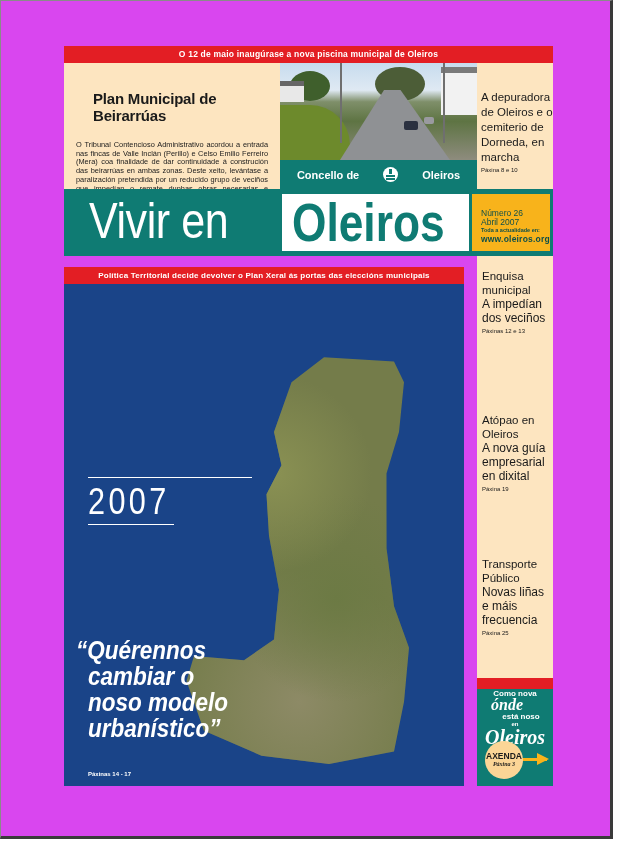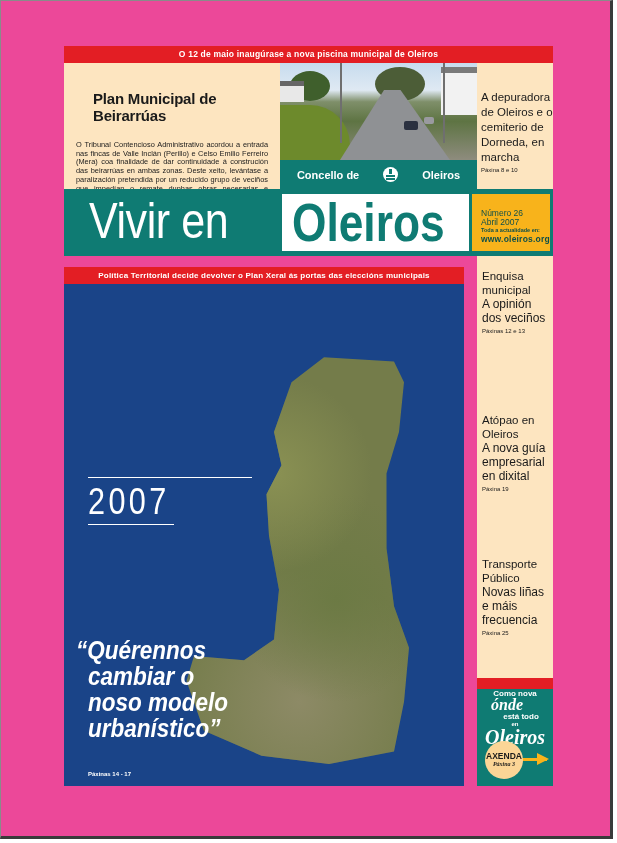--- a/index.html
+++ b/index.html
@@ -1,17 +1,17 @@
 <!DOCTYPE html>
 <html><head>
 <meta charset="utf-8">
 <style>
   html, body { margin:0; padding:0; background:#ffffff; }
   body { width:617px; height:843px; position:relative; overflow:hidden; font-family:"Liberation Sans", sans-serif; }
-  .page { position:absolute; left:0; top:0; width:613px; height:839px; background:#ec4899;
+  .page { position:absolute; left:0; top:0; width:613px; height:839px; background:#d946ef;
           border-left:1px solid #8a8a8a; border-top:1px solid #8a8a8a;
           border-right:3px solid #3a3a3a; border-bottom:3px solid #3a3a3a; box-sizing:border-box; }
   .abs { position:absolute; }
   .red-bar { background:#e31e24; color:#fff; font-weight:bold; font-size:8.5px; text-align:center; letter-spacing:0.2px; line-height:17px; }
   .cream { background:#fde5c0; }
   .teal { background:#0f7b73; }
 
   
   .lead-title { font-size:15px; font-weight:bold; color:#1a1a1a; letter-spacing:-0.2px; margin:17px; }
   .lead-body { font-size:7.4px; line-height:8.7px; color:#1a1a1a; text-align:justify; margin-top:4px; }
@@ -136,41 +136,41 @@
       <div class="quote" style="margin-left:12px;">noso modelo</div>
       <div class="quote" style="margin-left:12px;">urbanístico”</div>
     </div>
     <div class="abs blue-ref" style="left:24px;top:487px;">Páxinas 14 - 17</div>
   </div>
 
   <div class="abs cream" style="left:476px;top:255px;width:76px;height:423px;"></div>
 
   <div class="abs" style="left:481px;top:268px;width:70px;">
     <div class="side-title">Enquisa municipal</div>
-    <div class="side-sub">A opinión dos veciños</div>
+    <div class="side-sub">A impedían dos veciños</div>
     <div class="page-ref" style="margin-top:3px;">Páxinas 12 e 13</div>
   </div>
 
   <div class="abs" style="left:481px;top:556px;width:70px;">
     <div class="side-title">Transporte Público</div>
     <div class="side-sub">Novas liñas e máis frecuencia</div>
     <div class="page-ref" style="margin-top:3px;">Páxina 25</div>
   </div>
 
   <div class="abs" style="left:481px;top:412px;width:70px;">
     <div class="side-title">Atópao en Oleiros</div>
     <div class="side-sub">A nova guía empresarial en dixital</div>
     <div class="page-ref" style="margin-top:3px;">Páxina 19</div>
   </div>
 
   <div class="abs" style="left:476px;top:677px;width:76px;height:11px;background:#e31e24;"></div>
   <div class="abs teal agenda" style="left:476px;top:688px;width:76px;height:97px;">
     <div class="ag1" style="margin-top:0px;">Como nova</div>
     <div class="ag2" style="margin-left:-16px;">ónde</div>
-    <div class="ag3" style="margin-left:12px;line-height:9px;">está todo</div>
+    <div class="ag3" style="margin-left:12px;line-height:9px;">está noso</div>
     <div class="ag3" style="font-size:6px;line-height:6px;">en</div>
     <div class="ag4">Oleiros</div>
     <div class="arrow-shaft" style="left:30px;top:69px;width:40px;"></div>
     <div class="arrow" style="left:60px;top:64px;"></div>
     <div class="badge" style="left:8px;top:52px;">
       <div class="b1">AXENDA</div>
       <div class="b2">Páxina 3</div>
     </div>
   </div>
 

